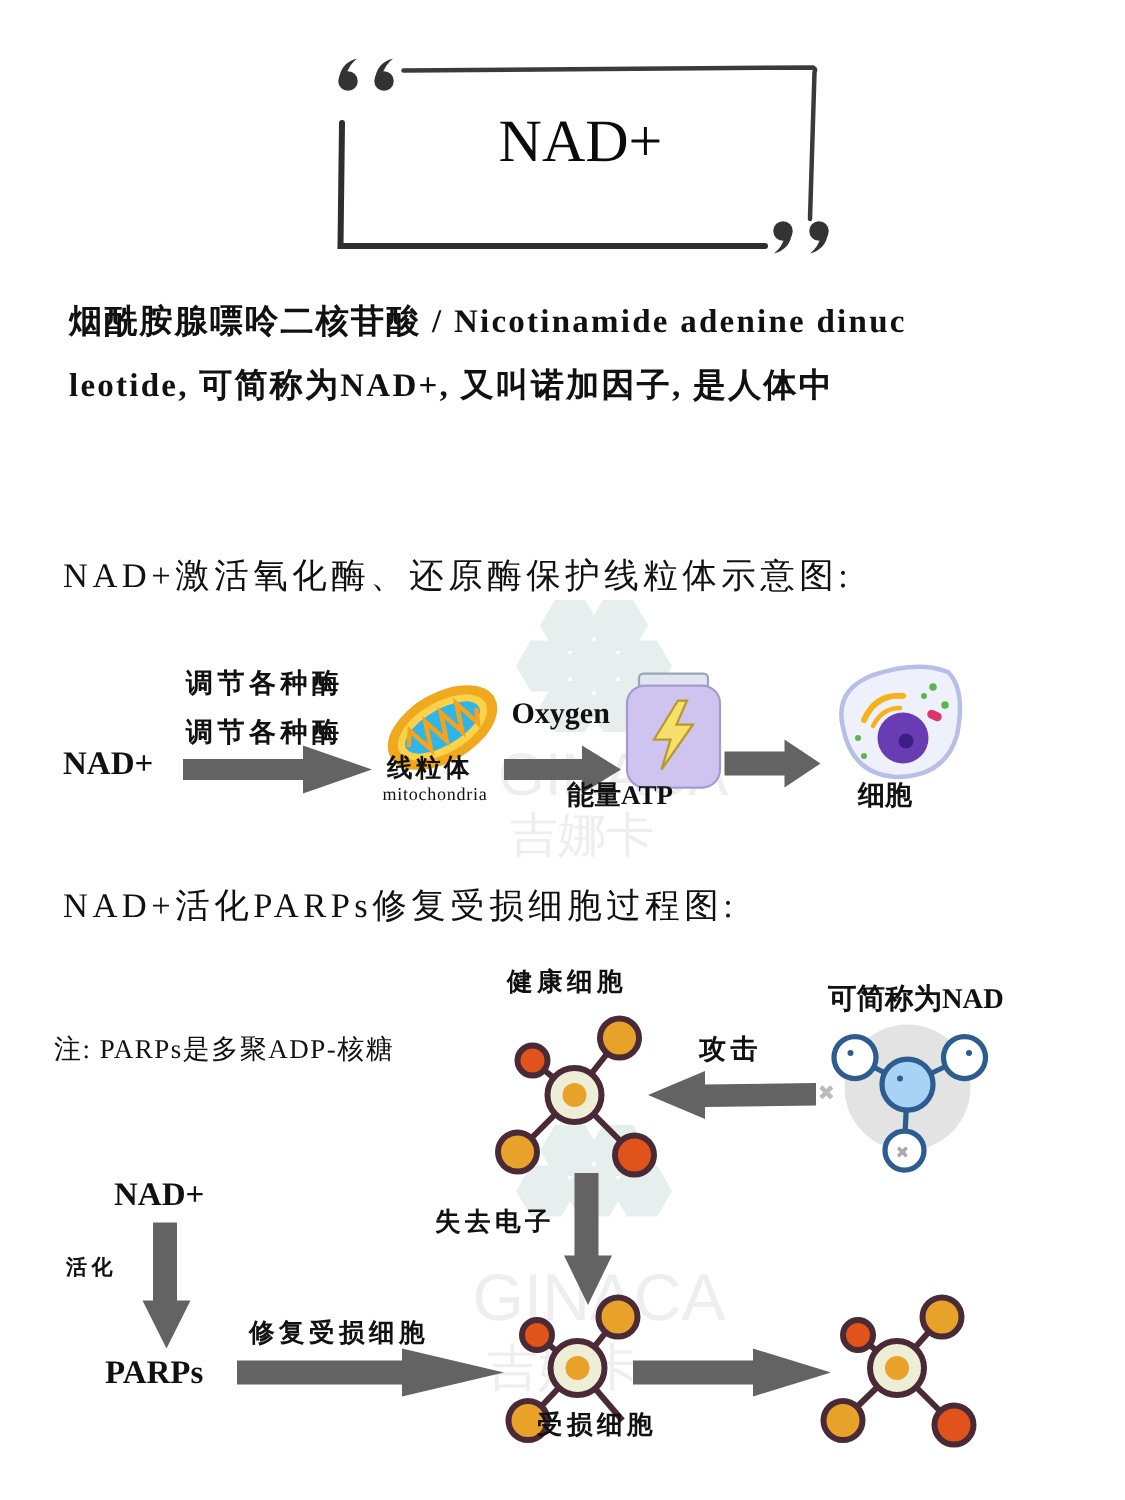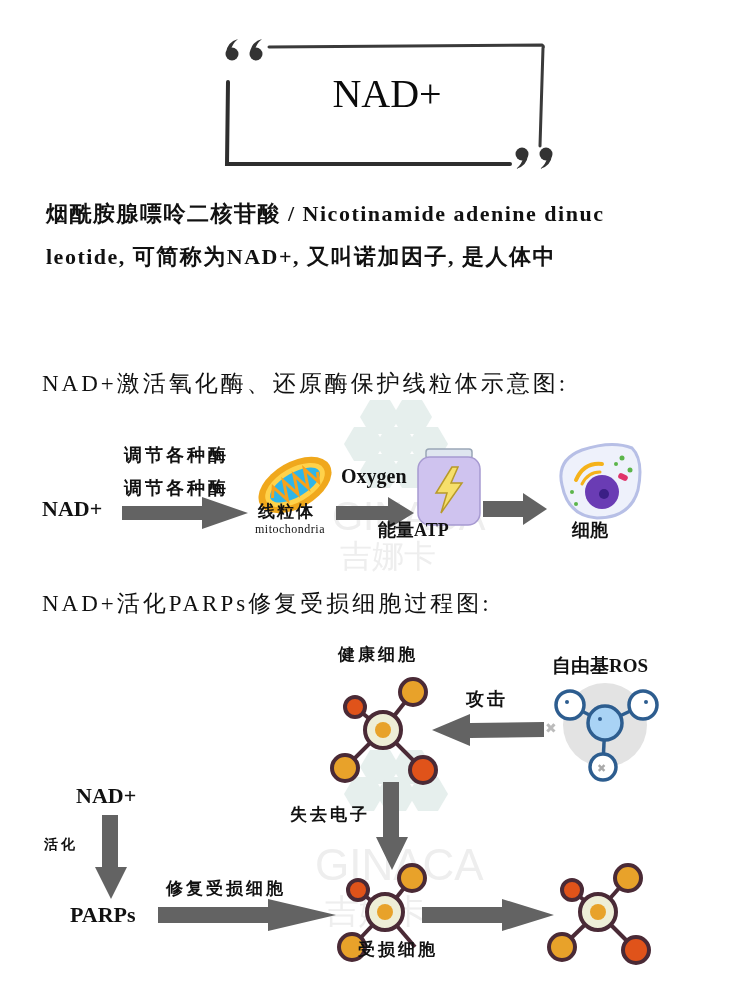--- a/index.html
+++ b/index.html
@@ -123,24 +123,25 @@
   <circle cx="78" cy="30" r="2.5" fill="#5bb54a"></circle>
   <circle cx="20" cy="52" r="2" fill="#5bb54a"></circle>
   <circle cx="24" cy="64" r="2" fill="#5bb54a"></circle>
   <circle cx="64" cy="24" r="2" fill="#5bb54a"></circle>
 </svg>
 <div class="abs label-en" style="left:572px;top:518px;font-size:18px">细胞</div>
 
 <div class="abs heading" style="left:42px;top:588px">NAD+活化PARPs修复受损细胞过程图:</div>
 
 <div class="abs note" style="left:36px;top:683px">
+  <div>注: PARPs是多聚ADP-核糖</div>
 </div>
 
 <div class="abs label" style="left:338px;top:643px;font-size:17px">健康细胞</div>
-<div class="abs label-en" style="left:552px;top:653px;font-size:19px">自由基ROS</div>
+<div class="abs label-en" style="left:552px;top:653px;font-size:19px">可简称为NAD</div>
 <div class="abs label" style="left:466px;top:687px">攻击</div>
 
 <svg class="abs" style="left:325px;top:672px" width="120" height="115" viewBox="0 0 120 115">
   <g stroke="#4a2a36" stroke-width="4">
     <line x1="58" y1="58" x2="30" y2="35"></line>
       <line x1="58" y1="58" x2="88" y2="20"></line>
     <line x1="58" y1="58" x2="20" y2="96"></line>
       <line x1="58" y1="58" x2="98" y2="98"></line>
   </g>
   <circle cx="30" cy="35" r="10" fill="#e0531a" stroke="#4a2a36" stroke-width="4"></circle>

